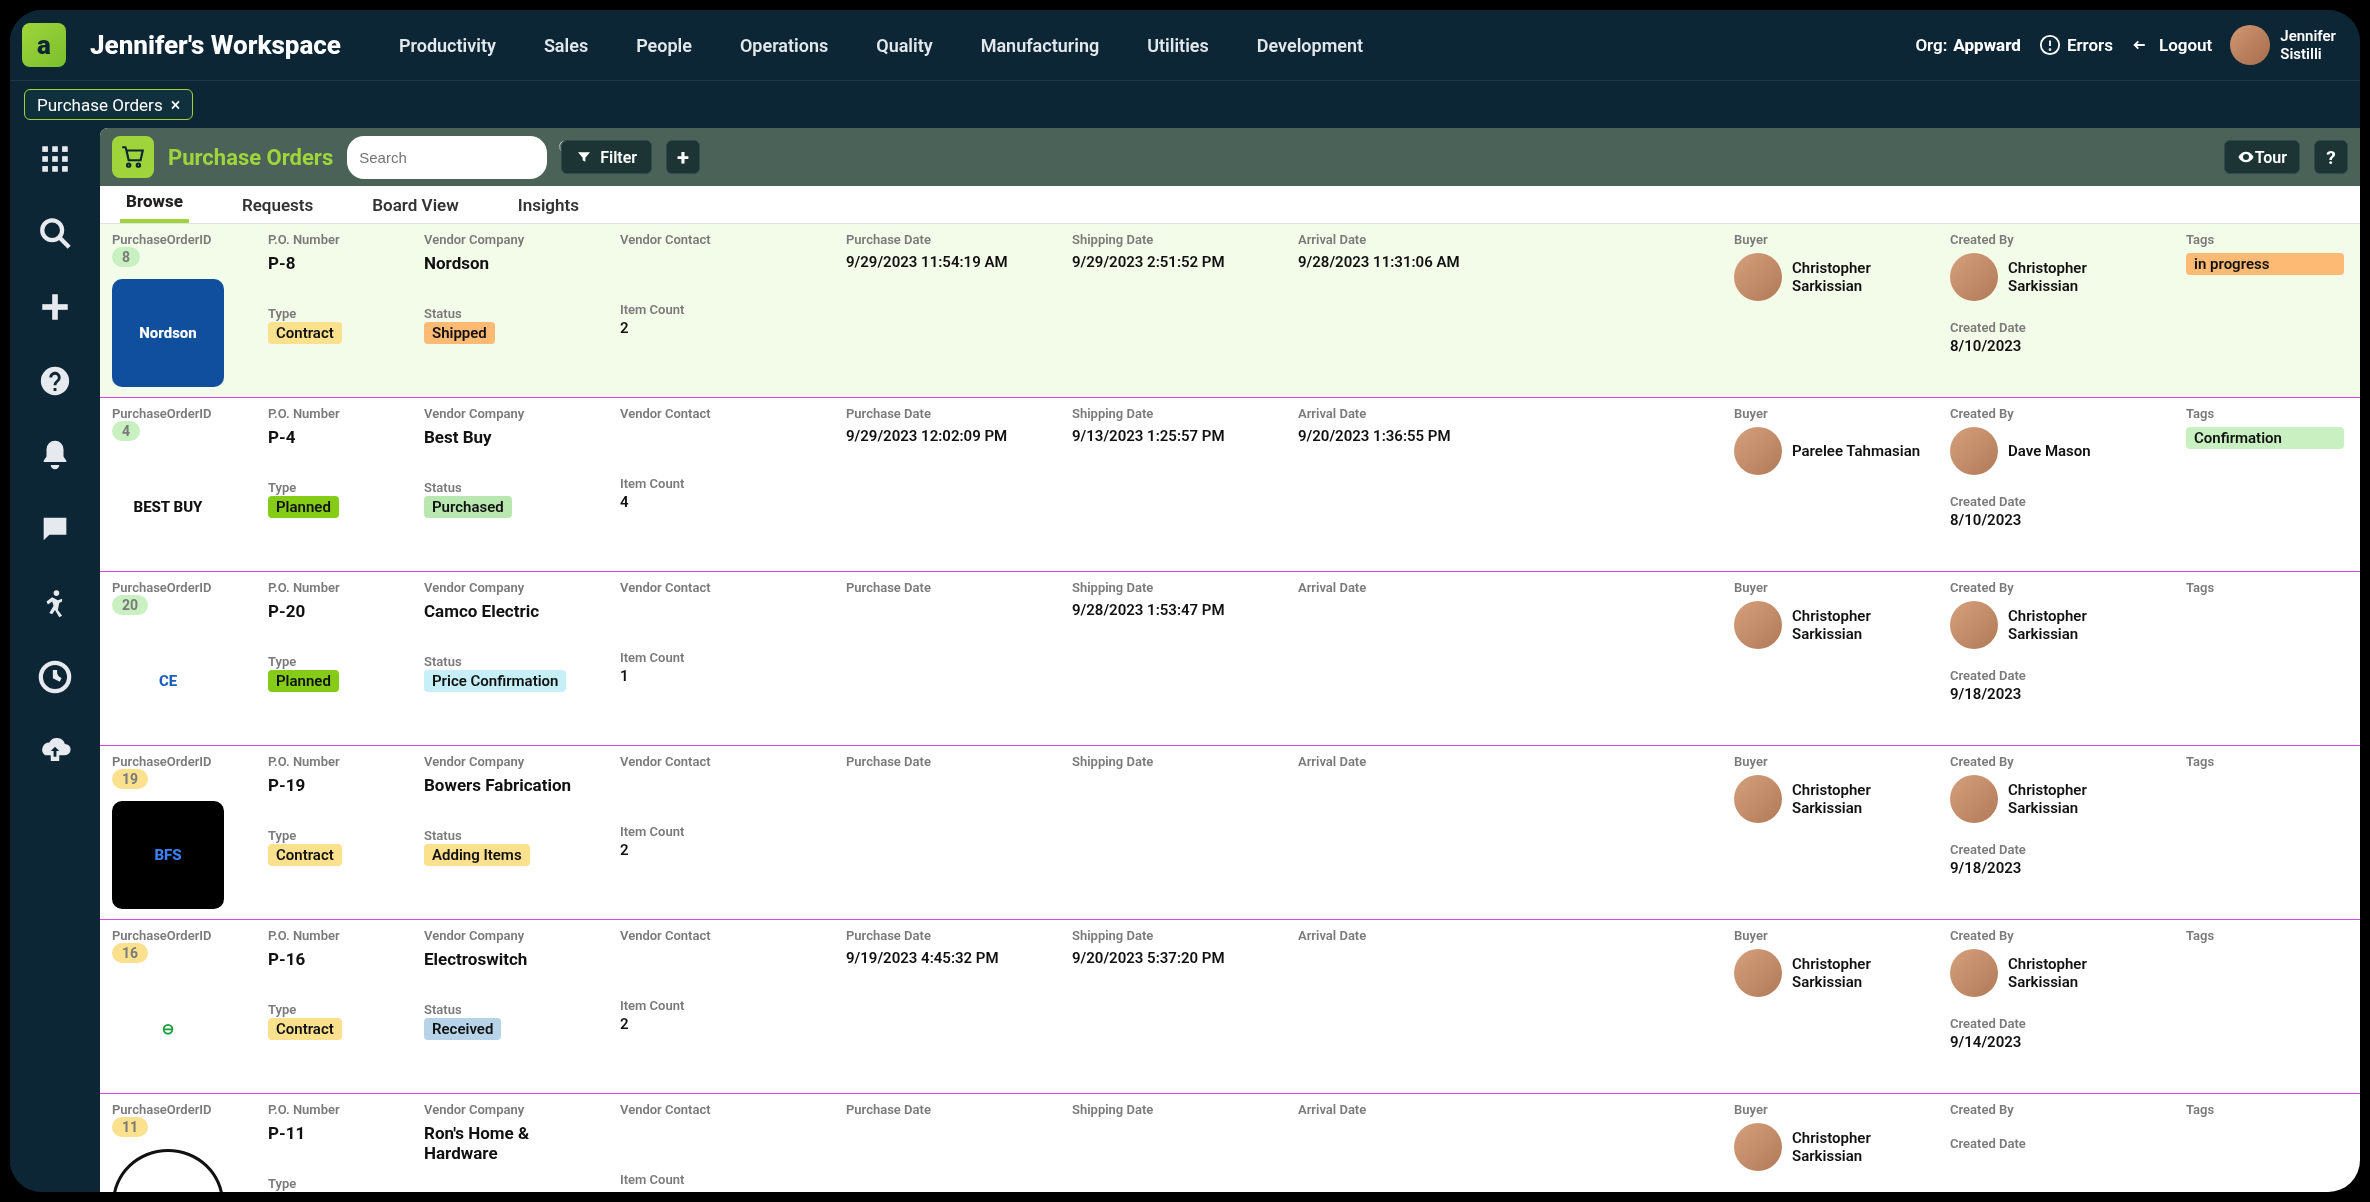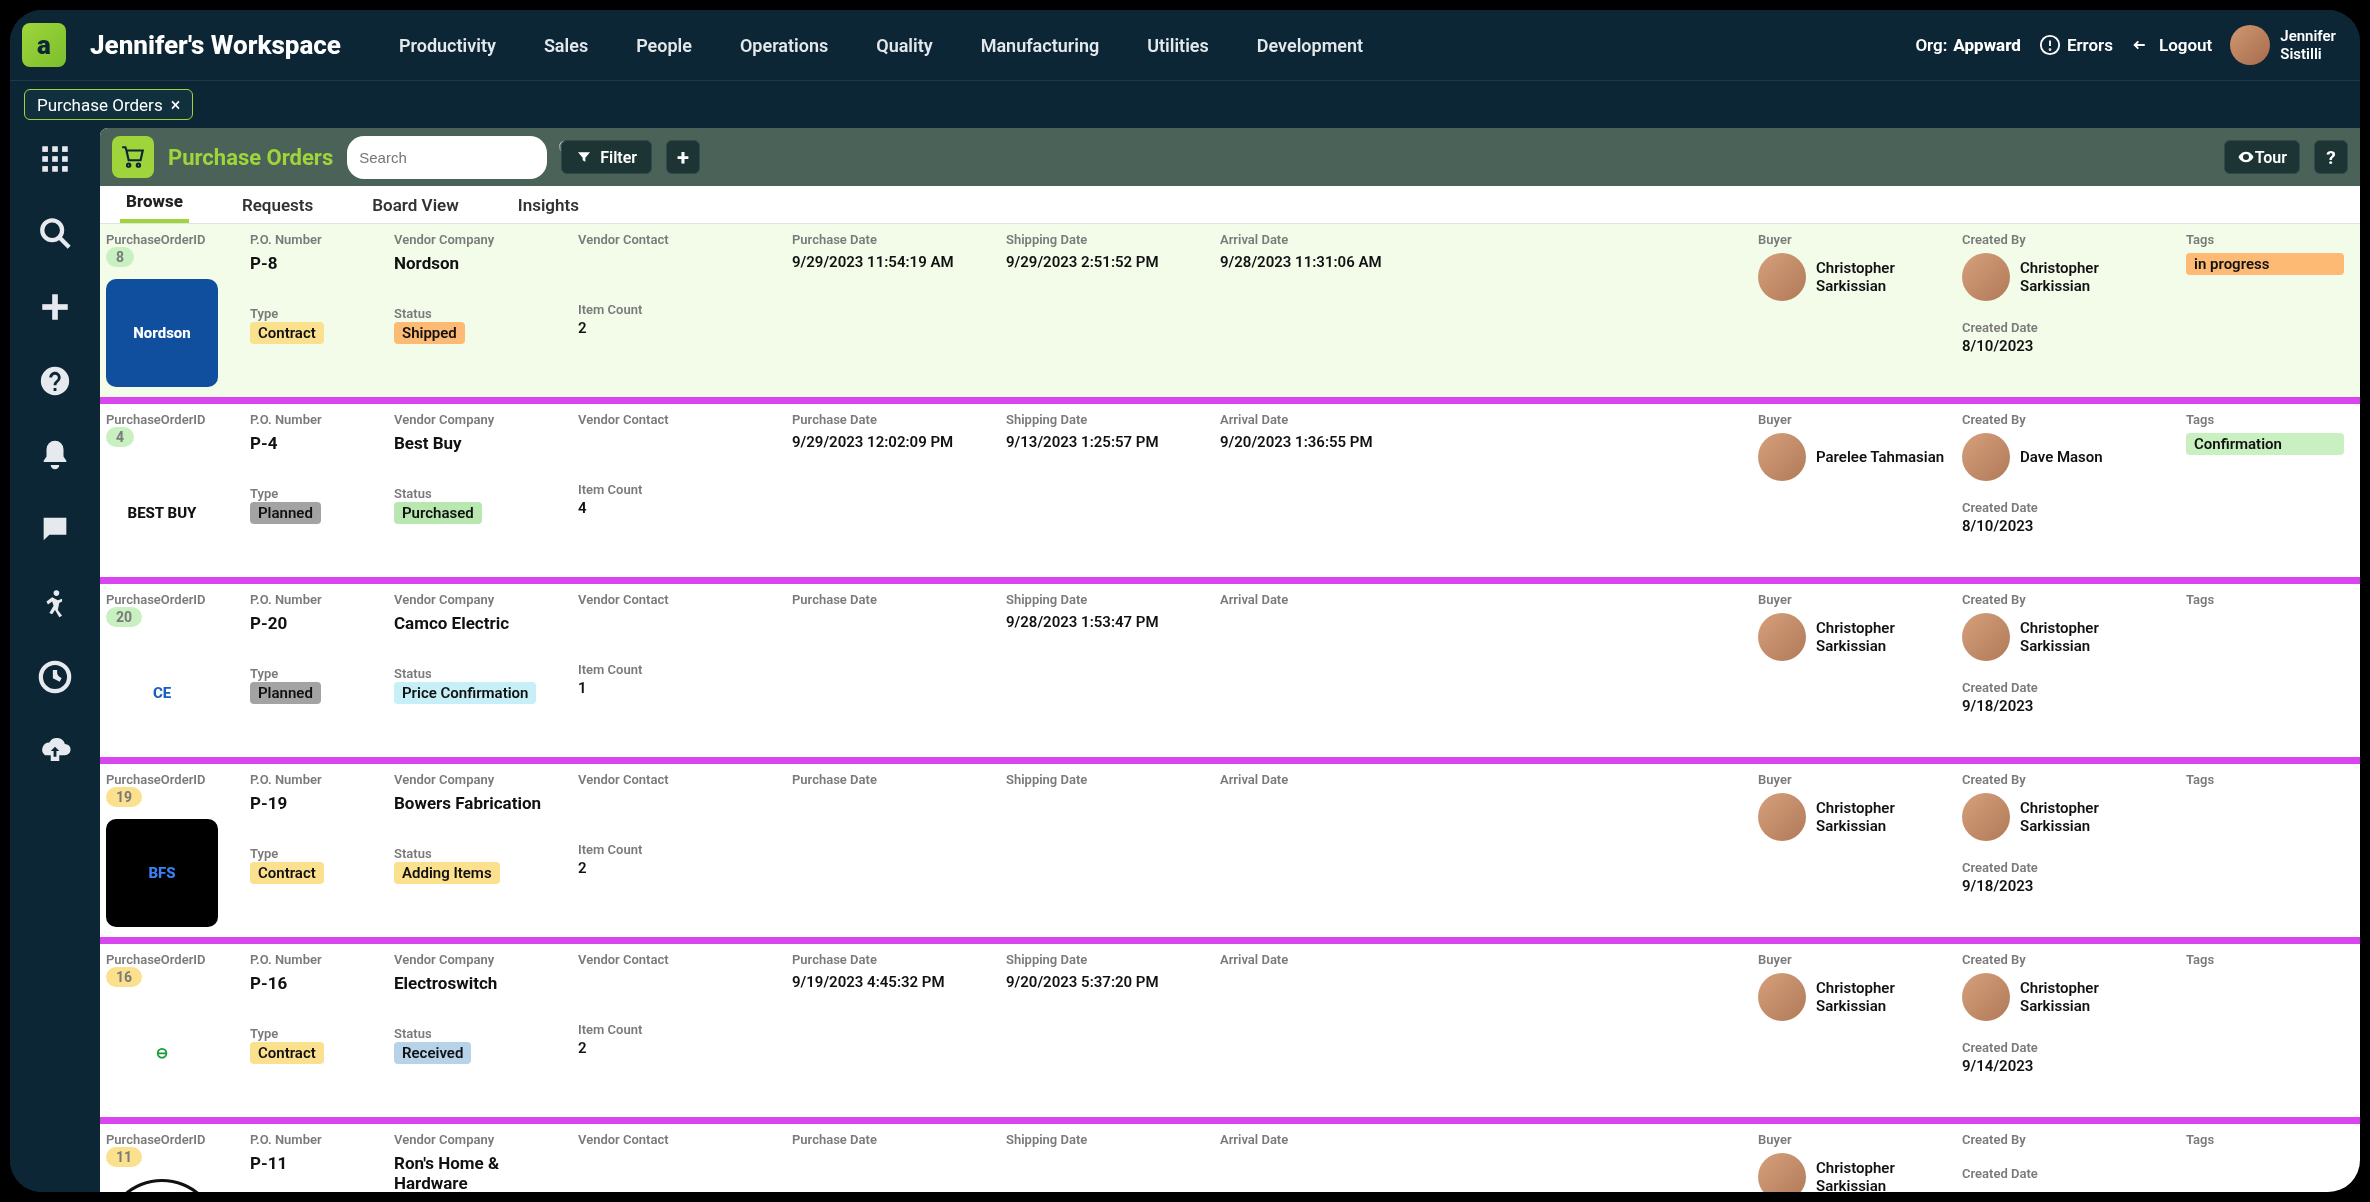--- a/index.html
+++ b/index.html
@@ -116,46 +116,46 @@
 }
 
 .tabs { height:38px; border-bottom:1px solid #e2e2e2; display:flex;align-items:flex-end;padding:0 20px;gap:47px;font-size:17px;color:#333;}
 .tabs .tab{padding:8px 6px;cursor:pointer;font-weight:600;color:#333;}
 .tabs .tab.active{color:#222;border-bottom:4px solid #9fd53a;font-weight:800;}
 
 .rows { flex:1; overflow-y:auto;}
 .row {
   display:grid;
   grid-template-columns: 140px 140px 180px 210px 210px 210px 210px 1fr 200px 220px 170px;
-  border-bottom:7px solid #d946ef;
-  padding:8px 10px 10px 0;
+  border-bottom:1px solid #d946ef;
+  padding:8px 10px 10px 6px;
   min-height:156px;
   position:relative;
-  gap:4px;
+  gap:16px;
 }
 .row.highlight { background:#f3fce9;}
 .row .cell { display:flex;flex-direction:column;gap:6px;padding:0 6px;}
 .lbl { font-size:13px; color:#7a7a7a; font-weight:600;}
 .val { font-size:17px; color:#111; font-weight:700;}
 .val-sm { font-size:15px; color:#111; font-weight:600;}
 .id-pill {
   display:inline-block; padding:2px 10px; border-radius:10px;
   font-size:14px; font-weight:700;
 }
 .vendor-logo {
   width:112px;height:108px;border-radius:10px;margin-top:6px;
   background:#eee;display:flex;align-items:center;justify-content:center;
   font-size:15px;font-weight:800;color:#fff;text-align:center;
 }
 .chip {
   display:inline-block;padding:2px 8px;border-radius:4px;
   font-size:15px;font-weight:600;color:#111;
 }
 .chip.yellow{background:#fbe08e;}
-.chip.red{background:#a3a3a3;}
+.chip.red{background:#84cc16;}
 .chip.green{background:#b8e8b0;}
 .chip.orange{background:#fdba74;}
 .chip.lightgreen{background:#c8f0c1;}
 .chip.cyan{background:#c6eff7;}
 .chip.bluedark{background:#b7d3ea;}
 .person { display:flex;align-items:center;gap:10px;}
 .person .pavatar{
   width:48px;height:48px;border-radius:50%;
   background:linear-gradient(135deg,#d6a07d,#b07a58);
   flex-shrink:0;

